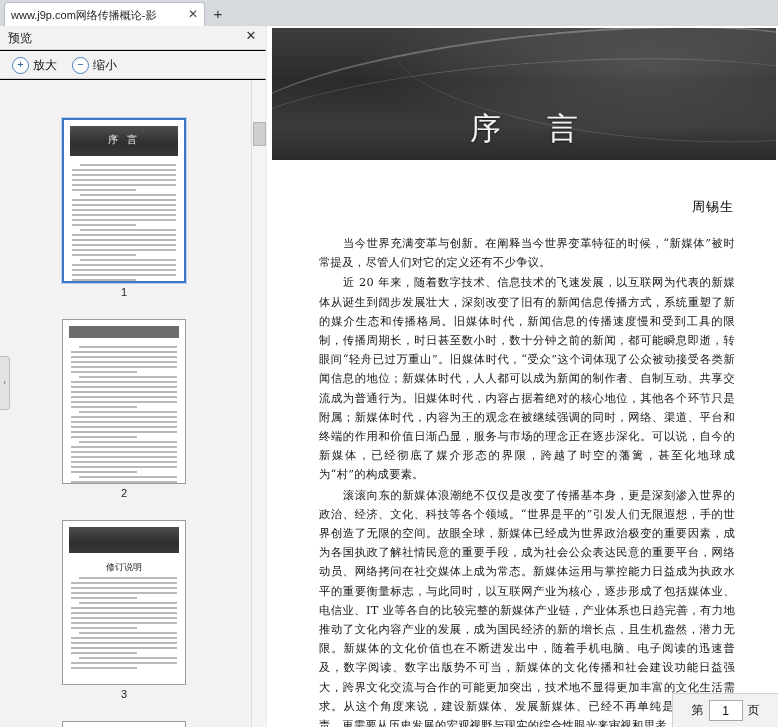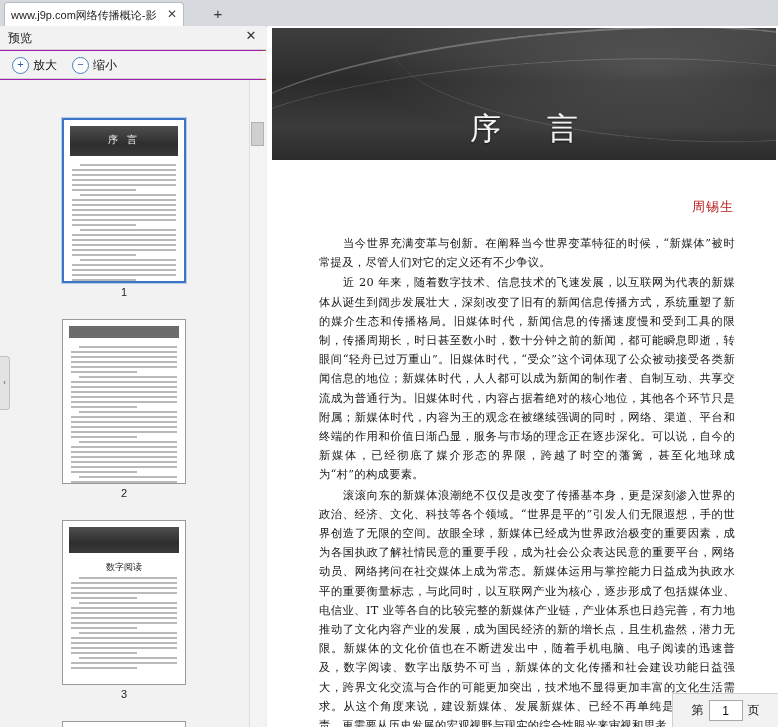--- a/index.html
+++ b/index.html
@@ -21,21 +21,21 @@
     position: absolute;
     left: 0; top: 0;
     width: 778px;
     height: 26px;
     background: #d6d9de;
     border-bottom: 1px solid #b9bcc2;
   }
   .tab {
     position: absolute;
     left: 4px; top: 2px;
-    width: 180px;
+    width: 201px;
     height: 24px;
     background: #ffffff;
     border: 1px solid #b9bcc2;
     border-bottom: none;
     border-radius: 4px 4px 0 0;
     display: flex;
     align-items: center;
     box-sizing: border-box;
     padding: 0 4px 0 6px;
   }
@@ -67,22 +67,22 @@
     line-height: 19px;
     cursor: pointer;
   }
 
   
   .preview-panel {
     position: absolute;
     left: 0; top: 26px;
     width: 266px;
     height: 701px;
-    background: #a21caf;
-    border-right: 3px solid #a16207;
+    background: #000000;
+    border-right: 1px solid #a16207;
     box-sizing: border-box;
   }
   .preview-header {
     position: absolute;
     left: 0; top: 0;
     width: 266px;
     height: 24px;
     background: #f2f2f2;
     border-bottom: 1px solid #d2d2d2;
     box-sizing: border-box;
@@ -301,21 +301,21 @@
     letter-spacing: 18px;
     text-indent: 18px;
     font-family: "DejaVu Serif", serif;
     text-shadow: 0 1px 2px rgba(0,0,0,0.6);
   }
   .doc-author {
     position: absolute;
     right: 44px;
     top: 172px;
     font-size: 13px;
-    color: #b91c1c;
+    color: #000000;
     font-family: Liberation Sans, sans-serif;
     letter-spacing: 1px;
   }
   .doc-body {
     position: absolute;
     left: 40px;
     top: 208px;
     width: 428px;
     font-family: "DejaVu Serif", serif;
     font-size: 11.3px;
@@ -462,21 +462,21 @@
             <i class="idt"></i>
               <i></i>
           </div>
         </div>
         <div class="thumb-num">2</div>
       </div>
 
       <div class="thumb-wrap" style="top:440px;">
         <div class="thumb">
           <div class="t-banner" style="height:26px;"></div>
-          <div class="t-smalltitle">数字阅读</div>
+          <div class="t-smalltitle">修订说明</div>
           <div class="t-lines" style="top:56px;">
             <i class="idt"></i>
               <i></i>
               <i></i>
               <i></i>
               <i class="short"></i>
             <i class="idt"></i>
               <i></i>
               <i></i>
               <i></i>

